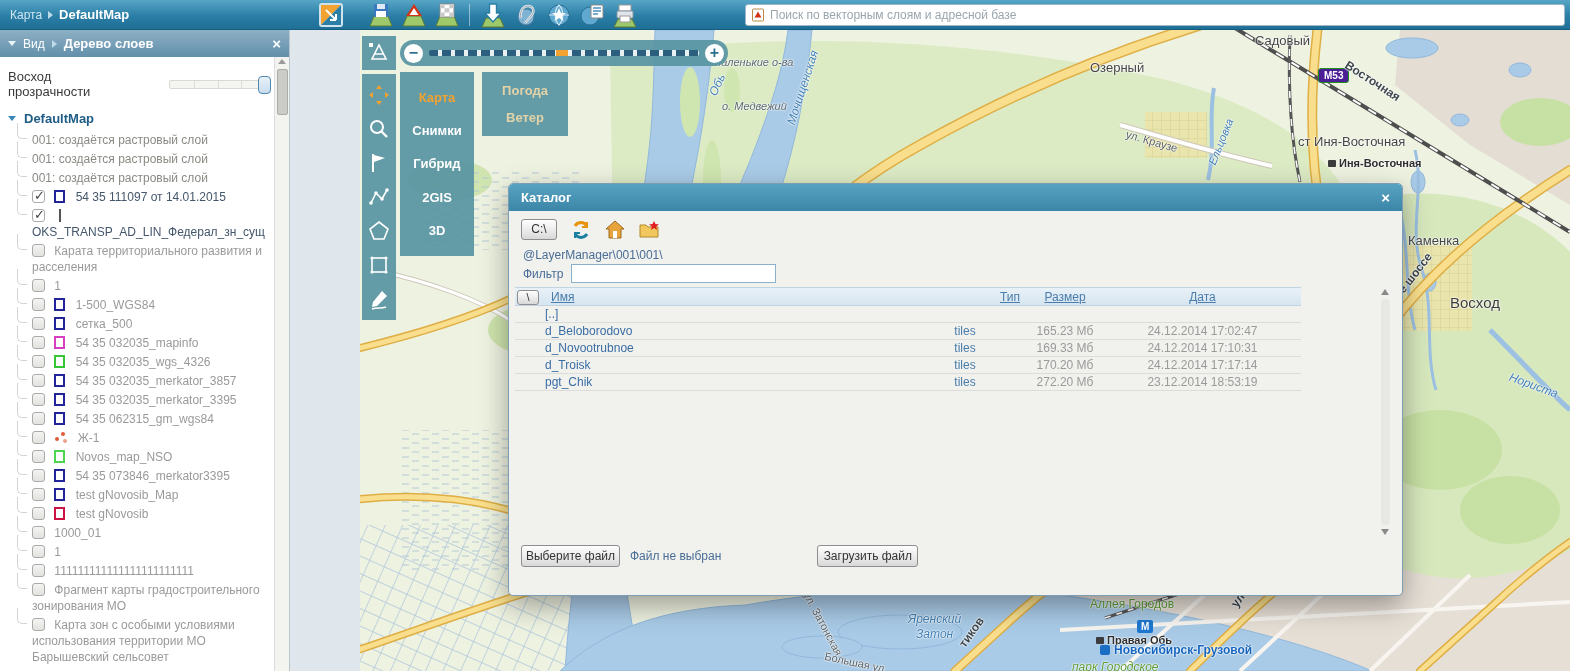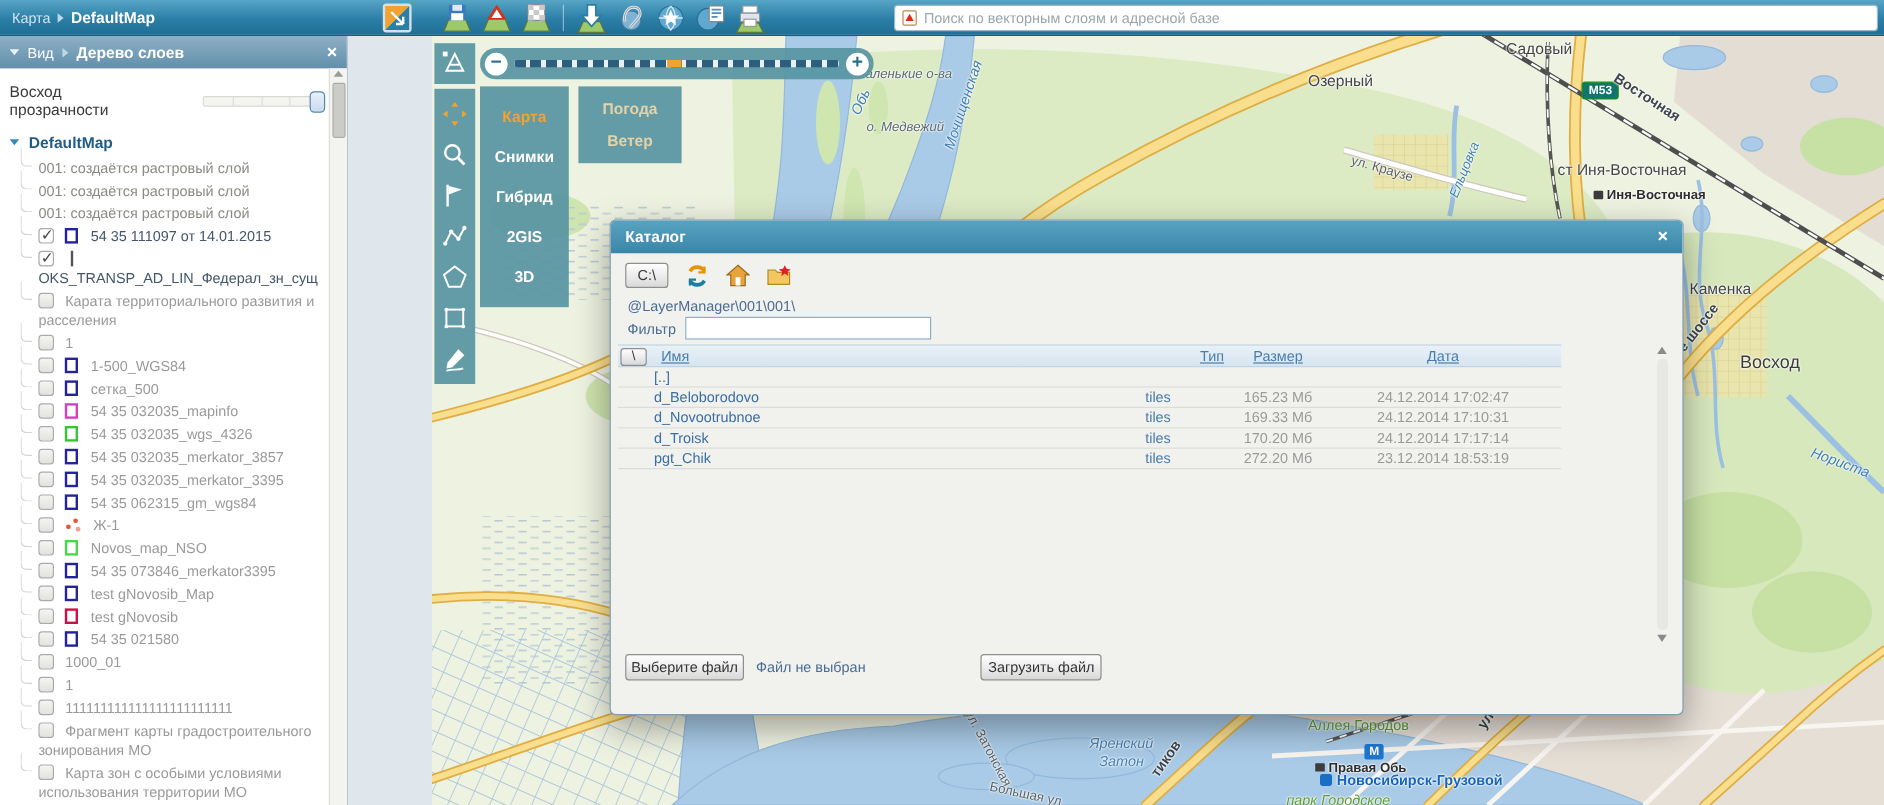--- a/index.html
+++ b/index.html
@@ -71,21 +71,21 @@
   .water{color:#3f7fb5;font-style:italic;font-size:11px}
   .water-it{color:#3f7fb5;font-style:italic;font-size:12px}
   .street{color:#5a6268;font-size:11px}
   .street-b{color:#3e464d;font-size:12px;font-weight:bold}
   .park{color:#5d9b37;font-size:12px}
   .park-it{color:#5d9b37;font-size:12px;font-style:italic}
   .station{color:#2e2e2e;font-weight:bold;font-size:11px}
   .station::before{content:"";display:inline-block;width:8px;height:7px;background:#3c3c3c;margin-right:3px;border-radius:1px}
   .port{color:#1565c0;font-weight:bold;font-size:12px}
   .port::before{content:"";display:inline-block;width:10px;height:10px;background:#1a6fc4;border-radius:2px;margin-right:4px;vertical-align:-1px}
-  .badge-green{background:#0f766e;border:1px solid #1d8f1d;color:#fff !important;font-size:10px;font-weight:bold;padding:1px 5px;border-radius:3px;text-shadow:none}
+  .badge-green{background:#4c1d95;border:1px solid #1d8f1d;color:#fff !important;font-size:10px;font-weight:bold;padding:1px 5px;border-radius:3px;text-shadow:none}
   .badge-metro{background:#1e78d0;color:#fff !important;font-size:10px;font-weight:bold;padding:1px 4px;border-radius:2px;text-shadow:none}
 
   
   .teal{background:rgba(88,148,162,.93)}
   #measure-box{position:absolute;left:2px;top:6px;width:34px;height:34px;display:flex;align-items:center;justify-content:center;cursor:pointer}
   #toolcol{position:absolute;left:2px;top:44px;width:34px;height:246px;display:flex;flex-direction:column;align-items:center;justify-content:space-around;padding:4px 0}
   .mtool{width:26px;height:26px;display:flex;align-items:center;justify-content:center;cursor:pointer}
   #zoombar{position:absolute;left:40px;top:10px;width:328px;height:26px;border-radius:13px;display:flex;align-items:center;padding:0 4px}
   .zbtn{width:19px;height:19px;border-radius:50%;background:#fff;color:#2c6f8e;font-weight:bold;font-size:16px;line-height:17px;text-align:center;cursor:pointer;flex:none}
   #ztrack{position:relative;flex:1;height:6px;margin:0 6px;background:repeating-linear-gradient(90deg,#2c5f7d 0 9px,rgba(255,255,255,.85) 9px 13px);border-radius:2px}
@@ -627,26 +627,20 @@
               <span class="tlabel muted">test gNovosib_Map</span>
             </div>
 
             <div class="titem">
               <span class="conn"></span>
               <span class="cb"></span>
               <span class="sw sw-crimson"></span>
               <span class="tlabel muted">test gNovosib</span>
             </div>
 
-            <div class="titem">
-              <span class="conn"></span>
-              <span class="cb"></span>
-              <span class="sw sw-navy"></span>
-              <span class="tlabel muted">54 35 021580</span>
-            </div>
 
             <div class="titem">
               <span class="conn"></span>
               <span class="cb"></span>
               
               <span class="tlabel muted">1000_01</span>
             </div>
 
             <div class="titem">
               <span class="conn"></span>

